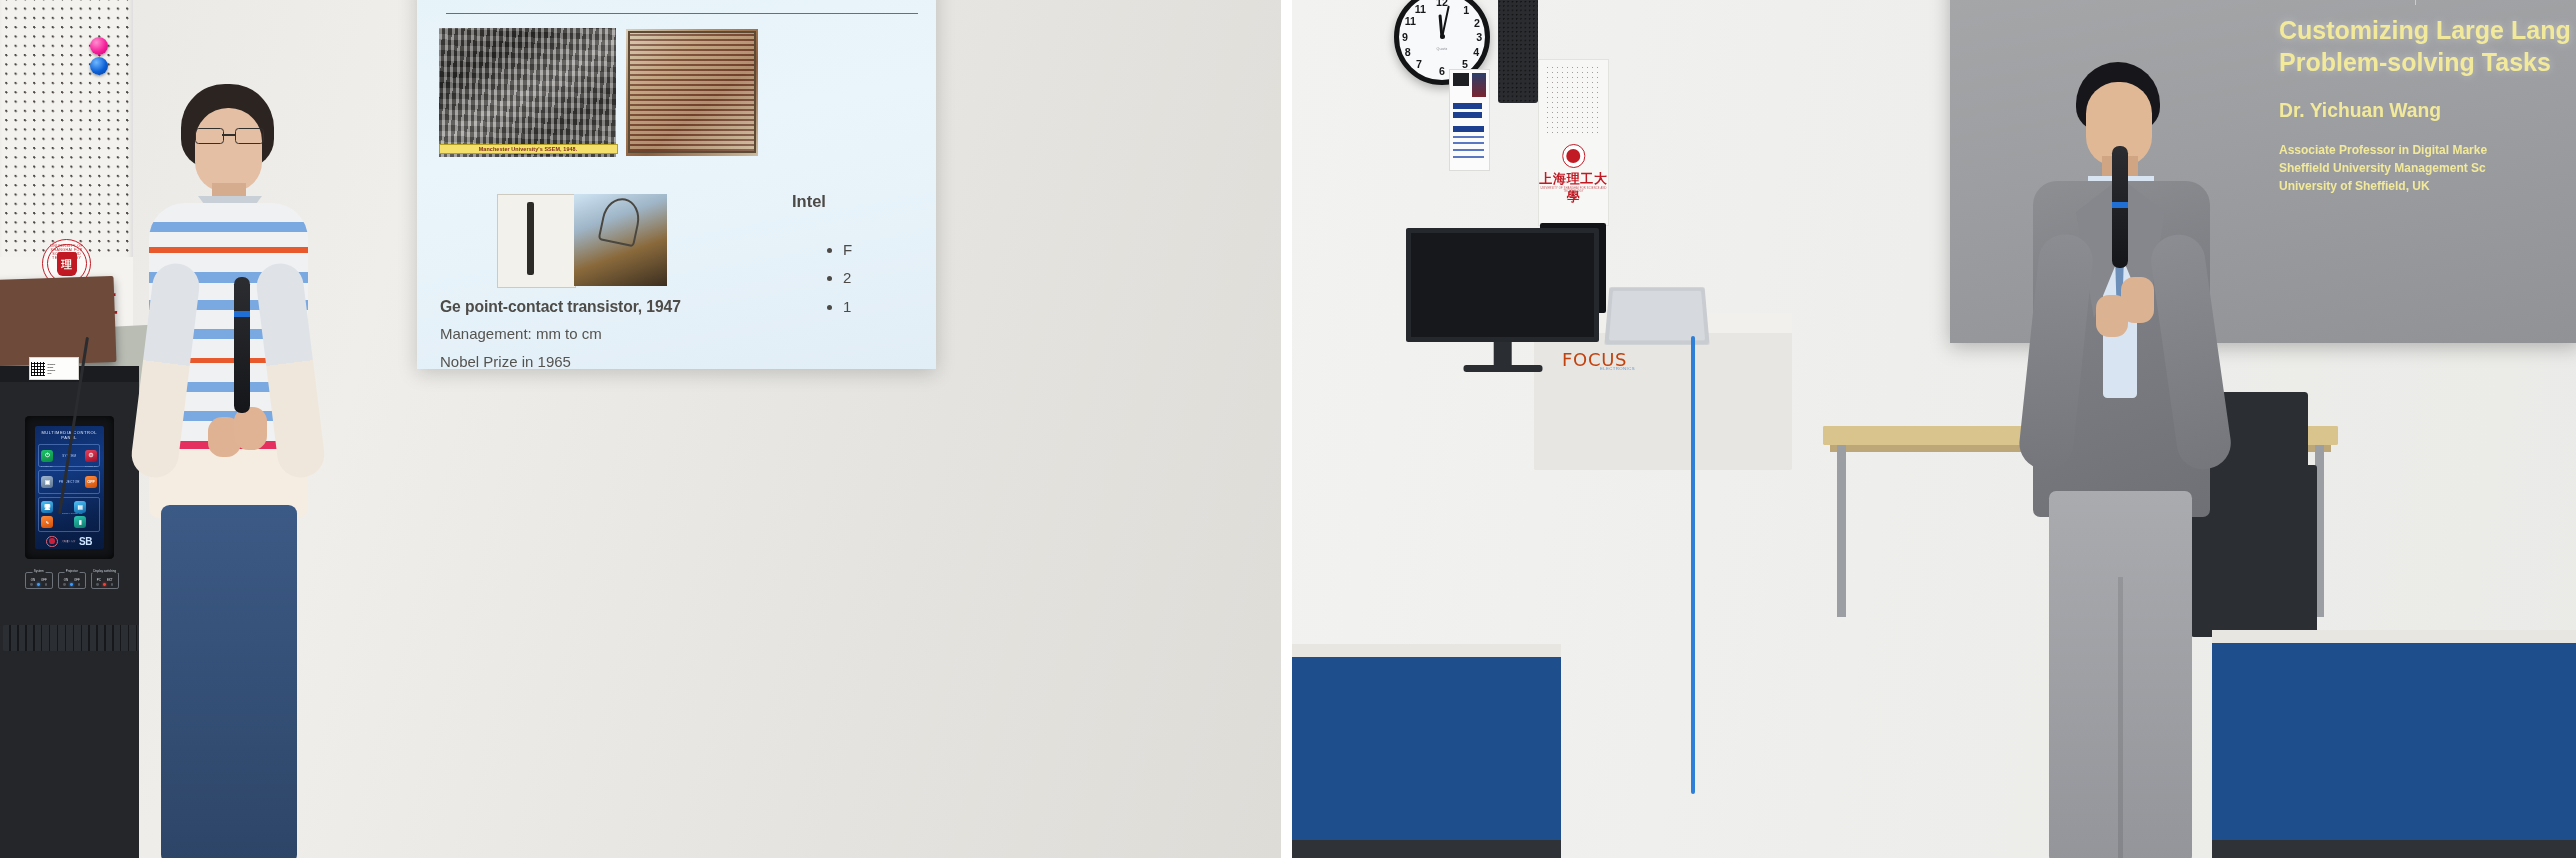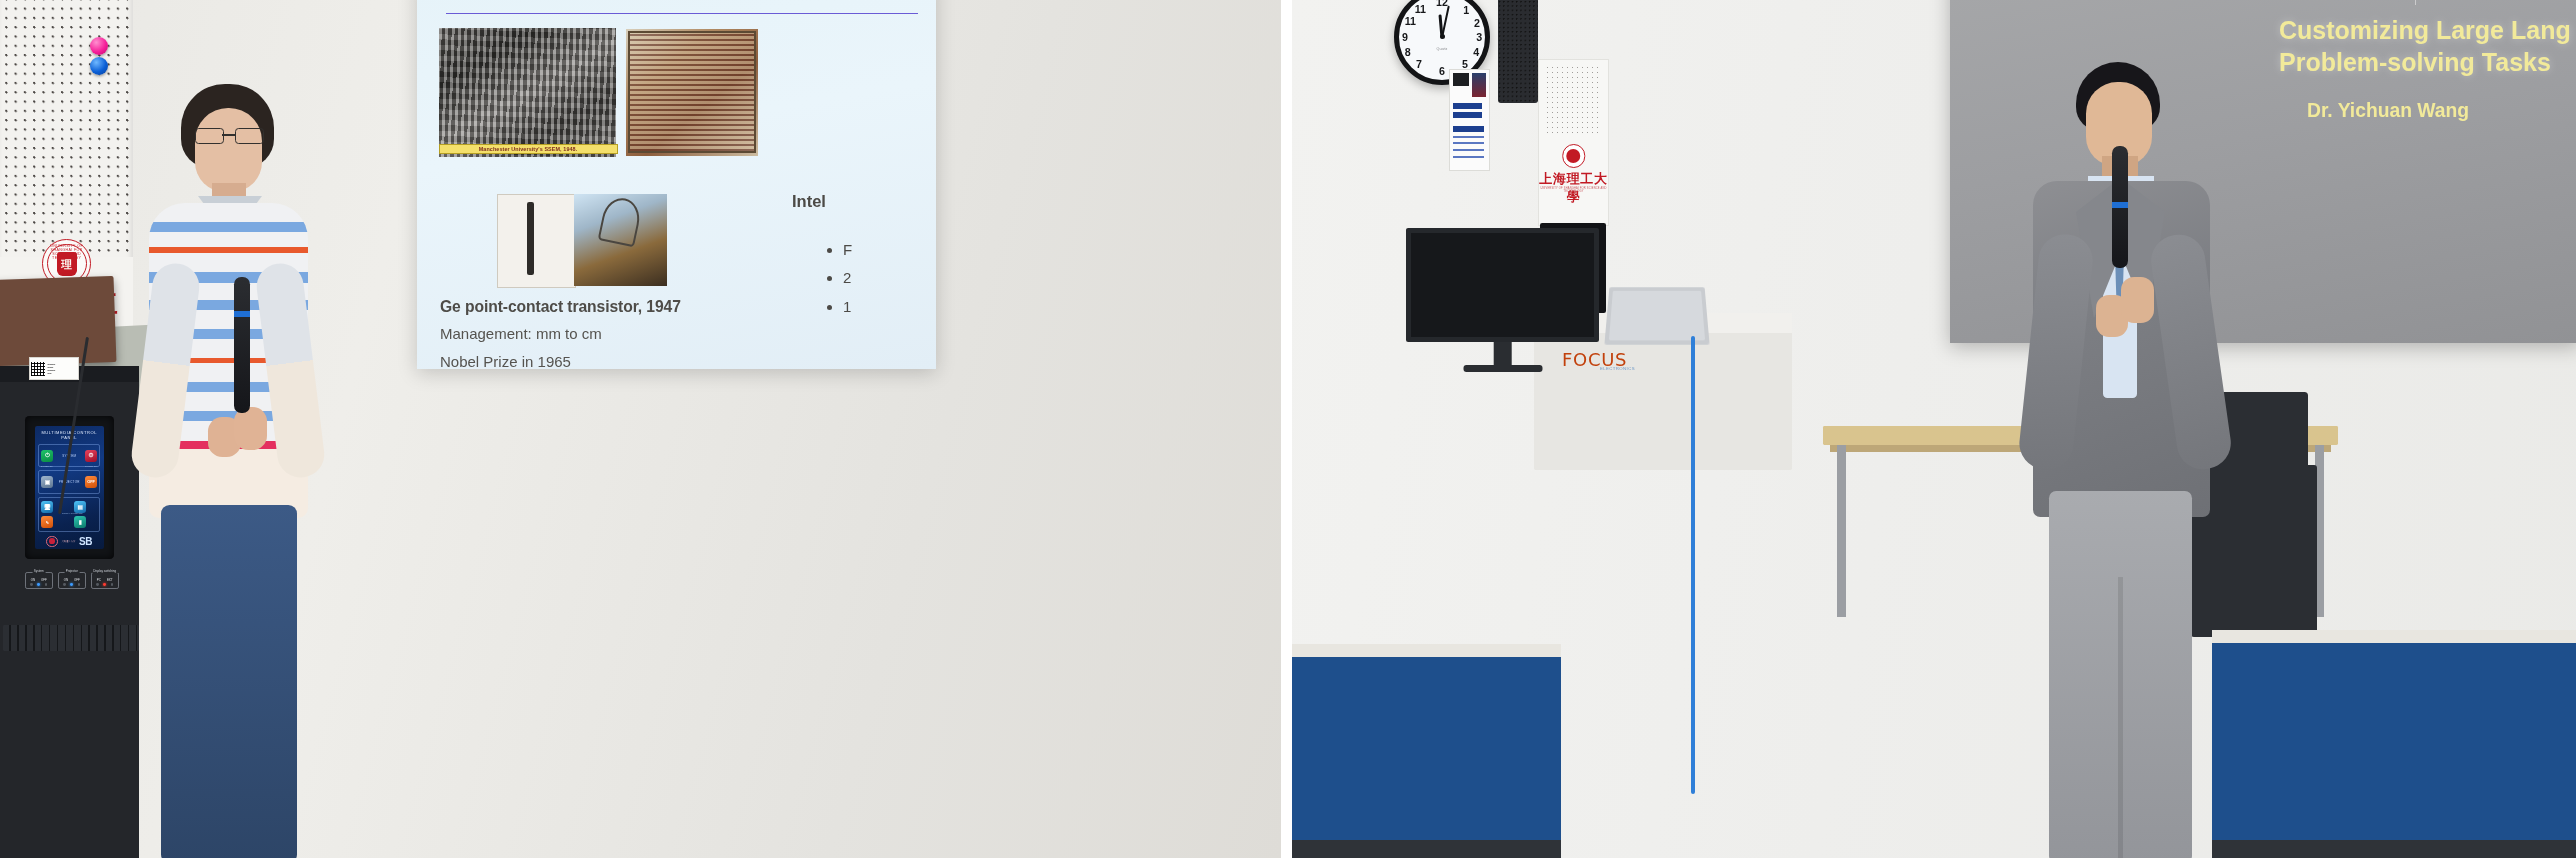--- a/index.html
+++ b/index.html
@@ -181,21 +181,21 @@
   .poster .ph2{position:absolute;left:21.5px;top:2.9px;width:14.3px;height:24px;background:linear-gradient(180deg,#2a3f6b,#7a2430);}
   .poster .b{position:absolute;left:2.9px;height:5.7px;background:#1c3f8f;}
   .poster .s{position:absolute;left:2.9px;height:2.1px;background:#5a77c2;}
 
   .screen-right{position:absolute;left:658px;top:-29px;width:630px;height:372px;
       background:linear-gradient(170deg,#a6a7a9 0%,#9d9ea1 45%,#919295 100%);box-shadow:0 4.3px 18.6px rgba(0,0,0,.25);}
   .sr-divider{position:absolute;left:465px;top:-10px;width:0.7px;height:44px;background:rgba(255,255,255,.45);}
   .sr-title{position:absolute;left:329px;top:43px;font-size:25px;font-weight:700;line-height:1.28;
       color:#f4f2ec;text-shadow:0 0 8.6px rgba(255,255,255,.35);white-space:nowrap;}
   .sr-title .hi{color:#f2ea9a;}
-  .sr-name{position:absolute;left:329px;top:129px;font-size:19.3px;font-weight:700;color:#f4f2ec;white-space:nowrap;margin-left:28px;}
+  .sr-name{position:absolute;left:329px;top:129px;font-size:19.3px;font-weight:700;color:#f4f2ec;white-space:nowrap;}
   .sr-name .hi{color:#f2ea9a;}
   .sr-aff{position:absolute;left:329px;top:170px;font-size:12px;font-weight:700;line-height:1.5;color:#f4f2ec;white-space:nowrap;}
   .sr-aff .hi{color:#f2ea9a;}
 
   .desk-right{position:absolute;left:242px;top:313px;width:258px;height:157px;background:#e7e6e2;border-radius:1.4px;}
   .desk-right .face{position:absolute;left:0;right:0;top:0;height:20px;background:#f1f0ed;}
   .focus-logo{position:absolute;left:270px;top:349px;font-size:18px;font-weight:400;color:#c2410c;letter-spacing:0.7px;
       font-family:"DejaVu Sans",sans-serif;}
   .focus-sub{position:absolute;left:308px;top:366px;font-size:4.3px;color:#6c98c8;letter-spacing:0.4px;}
   .monitor{position:absolute;left:114px;top:228px;width:193px;height:114px;}
@@ -456,20 +456,25 @@
 
       <div class="sr-title">
         <div><span class="hi">Customizing Large Lang</span></div>
         <div><span class="hi">Problem-solving Tasks</span></div>
       </div>
 
       <div class="sr-name">
         <span class="hi">Dr. Yichuan Wang</span>
       </div>
 
+      <div class="sr-aff">
+        <div class="hi">Associate Professor in Digital Marke</div>
+        <div class="hi">Sheffield University Management Sc</div>
+        <div class="hi">University of Sheffield, UK</div>
+      </div>
     </div>
 
     <div class="desk-right">
       <div class="face"></div>
     </div>
     <div class="focus-logo">FOCUS</div>
     <div class="focus-sub">ELECTRONICS</div>
 
     <div class="monitor">
       <div class="sc"></div>

